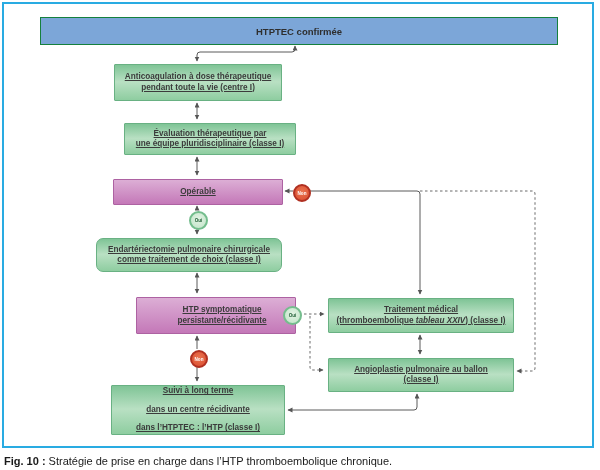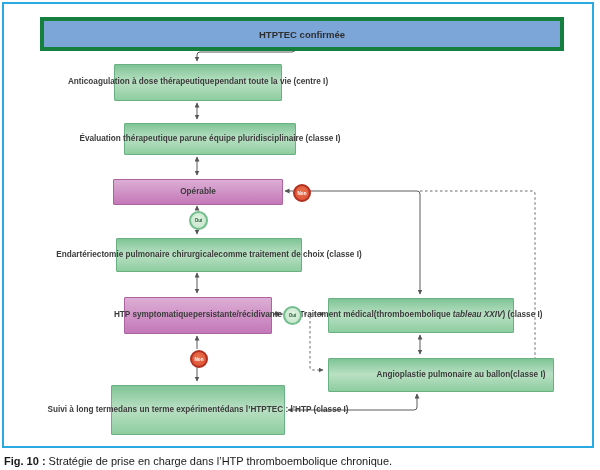--- a/index.html
+++ b/index.html
@@ -3,41 +3,41 @@
 <meta charset="utf-8">
 <style>
   html,body{margin:0;padding:0;background:#fff;}
   #page{position:relative;width:600px;height:470px;background:#fff;
         font-family:"Liberation Sans",sans-serif;overflow:hidden;}
   #frame{position:absolute;left:2px;top:2px;width:588px;height:442px;
          border:2px solid #29abe2;background:#fff;}
   #connectors{position:absolute;left:0;top:0;width:600px;height:470px;pointer-events:none;}
 
   .banner{position:absolute;left:40px;top:17px;width:516px;height:26px;
-          background:#7ca6d8;border:4px solid #15803d;
+          background:#7ca6d8;border:1px solid #15803d;
           display:flex;align-items:center;justify-content:center;
           font-size:9.5px;font-weight:bold;color:#2e2e2e;}
 
-  .node{position:absolute;display:flex;flex-direction:row;align-items:center;
+  .node{position:absolute;display:flex;flex-direction:column;align-items:center;
         justify-content:center;text-align:center;font-weight:bold;color:#3b3b3b;
-        font-size:8.2px;line-height:10.5px;border-radius:1px;}
+        font-size:8.2px;line-height:10.5px;border-radius:1px;text-decoration:underline;}
   .node span{white-space:nowrap;}
   .green{background:linear-gradient(180deg,#7fc496 0%,#b9e0c3 48%,#8ecda0 100%);
          border:1px solid #69b183;}
   .pink{background:linear-gradient(180deg,#dcaed5 0%,#c478b8 100%);
         border:1px solid #ad62a2;align-items:center;}
 
   .n-anticoag{left:114px;top:64px;width:166px;height:35px;}
   .n-eval{left:112px;top:123px;width:170px;height:30px;margin-left:12px;}
   .n-operable{left:113px;top:179px;width:168px;height:24px;}
-  .n-endart{left:116px;top:238px;width:184px;height:32px;}
-  .n-htp{left:124px;top:297px;width:146px;height:35px;}
+  .n-endart{left:96px;top:238px;width:184px;height:32px;border-radius:7px;}
+  .n-htp{left:136px;top:297px;width:146px;height:35px;padding-left:12px;}
   .n-medical{left:328px;top:298px;width:184px;height:33px;}
-  .n-angio{left:328px;top:358px;width:184px;height:32px;padding-left:40px;}
-  .n-suivi{left:111px;top:385px;width:172px;height:48px;}
+  .n-angio{left:328px;top:358px;width:184px;height:32px;}
+  .n-suivi{left:111px;top:385px;width:172px;height:48px;gap:8px;}
   .em-bi{font-style:italic;font-weight:bold;}
 
   .badge{position:absolute;border-radius:50%;display:flex;align-items:center;
          justify-content:center;font-weight:bold;z-index:3;}
   .badge-non{width:14px;height:14px;background:radial-gradient(circle at 50% 40%,#ea7450,#d94a2d);
              border:2px solid #b03021;color:#fff;font-size:4.6px;}
   .badge-oui{width:15px;height:15px;background:radial-gradient(circle at 50% 40%,#e3f3e4,#bfe3c6);
              border:2px solid #74bd8d;color:#1d5c33;font-size:4.6px;}
   .b-non1{left:293px;top:184px;}
   .b-oui1{left:189px;top:211px;}
@@ -112,21 +112,21 @@
     <span><span>(thromboembolique </span><span class="em-bi">tableau XXIV</span><span>) (classe I)</span></span>
   </div>
 
   <div class="node green n-angio">
     <span>Angioplastie pulmonaire au ballon</span>
     <span>(classe I)</span>
   </div>
 
   <div class="node green n-suivi">
     <span>Suivi à long terme</span>
-    <span>dans un terme expérimenté</span>
+    <span>dans un centre récidivante</span>
     <span>dans l’HTPTEC : l’HTP (classe I)</span>
   </div>
 
   <div class="badge badge-non b-non1">
     <span>Non</span>
   </div>
   <div class="badge badge-oui b-oui1">
     <span>Oui</span>
   </div>
   <div class="badge badge-oui b-oui2">

